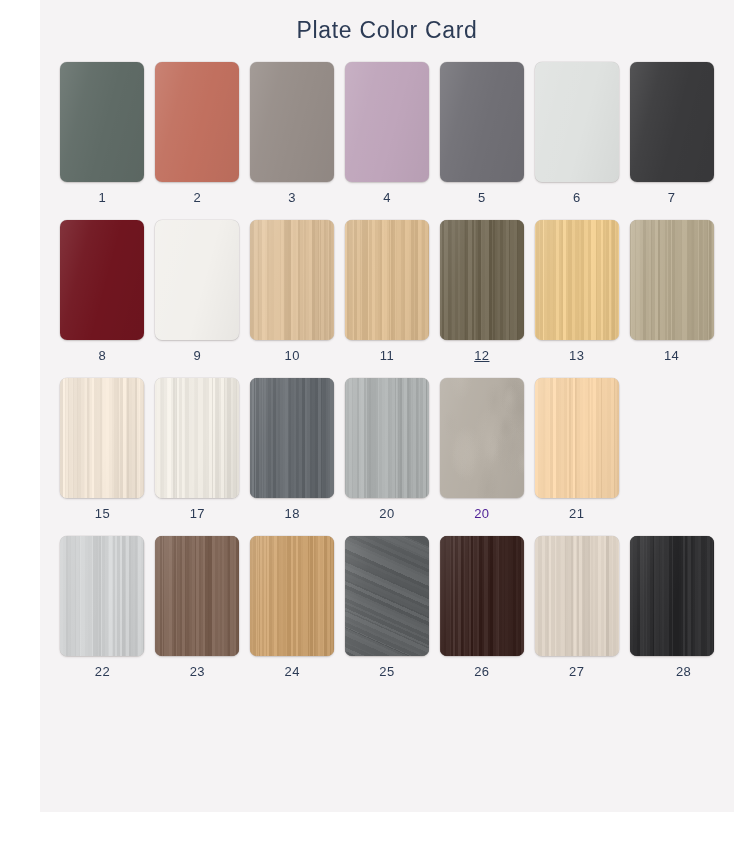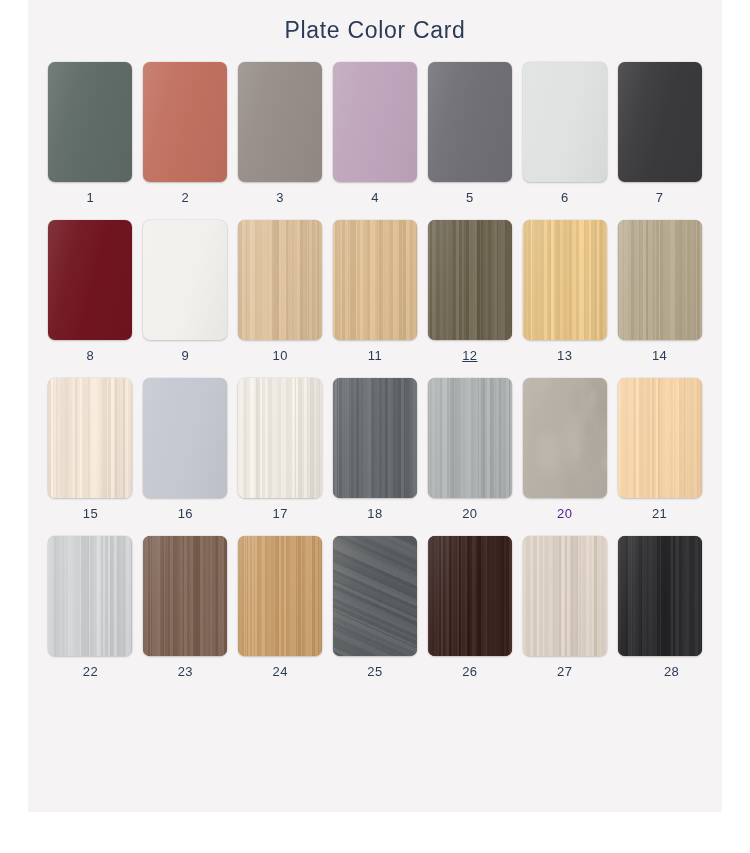--- a/index.html
+++ b/index.html
@@ -16,21 +16,21 @@
     position: relative;
     width: 750px;
     height: 853px;
     background: #ffffff;
     overflow: hidden;
   }
 
   
   #card {
     position: absolute;
-    left: 28px;
+    left: 40px;
     top: 0;
     width: 694px;
     height: 812px;
     background: #f5f3f4;
   }
 
   #title {
     width: 100%;
     text-align: center;
     padding-top: 17px;
@@ -198,26 +198,20 @@
         </div>
         <div class="row">
           <div class="cell">
             <div class="swatch">
               <div class="tex" style="background: linear-gradient(90deg, rgb(228, 216, 201) 0%, rgb(228, 216, 201) 3.73%, rgb(250, 238, 223) 3.73%, rgb(250, 238, 223) 5.67%, rgb(236, 224, 209) 5.67%, rgb(236, 224, 209) 6.74%, rgb(242, 230, 215) 6.74%, rgb(242, 230, 215) 9.04%, rgb(229, 217, 202) 9.04%, rgb(229, 217, 202) 10.43%, rgb(237, 225, 210) 10.43%, rgb(237, 225, 210) 14.21%, rgb(239, 227, 212) 14.21%, rgb(239, 227, 212) 15.43%, rgb(229, 217, 202) 15.43%, rgb(229, 217, 202) 16.98%, rgb(234, 222, 207) 16.98%, rgb(234, 222, 207) 20.04%, rgb(227, 215, 200) 20.04%, rgb(227, 215, 200) 21.66%, rgb(231, 219, 204) 21.66%, rgb(231, 219, 204) 25.24%, rgb(237, 225, 210) 25.24%, rgb(237, 225, 210) 28.68%, rgb(241, 229, 214) 28.68%, rgb(241, 229, 214) 29.91%, rgb(245, 233, 218) 29.91%, rgb(245, 233, 218) 31.7%, rgb(229, 217, 202) 31.7%, rgb(229, 217, 202) 34.35%, rgb(237, 225, 210) 34.35%, rgb(237, 225, 210) 35.54%, rgb(252, 240, 225) 35.54%, rgb(252, 240, 225) 36.28%, rgb(243, 231, 216) 36.28%, rgb(243, 231, 216) 38.11%, rgb(250, 238, 223) 38.11%, rgb(250, 238, 223) 40.74%, rgb(236, 224, 209) 40.74%, rgb(236, 224, 209) 42.28%, rgb(236, 224, 209) 42.28%, rgb(236, 224, 209) 44.39%, rgb(237, 225, 210) 44.39%, rgb(237, 225, 210) 47.67%, rgb(232, 220, 205) 47.67%, rgb(232, 220, 205) 49.6%, rgb(244, 232, 217) 49.6%, rgb(244, 232, 217) 50.83%, rgb(232, 220, 205) 50.83%, rgb(232, 220, 205) 51.71%, rgb(247, 235, 220) 51.71%, rgb(247, 235, 220) 54.75%, rgb(249, 237, 222) 54.75%, rgb(249, 237, 222) 58.47%, rgb(244, 232, 217) 58.47%, rgb(244, 232, 217) 61.82%, rgb(239, 227, 212) 61.82%, rgb(239, 227, 212) 64.43%, rgb(233, 221, 206) 64.43%, rgb(233, 221, 206) 68.34%, rgb(231, 219, 204) 68.34%, rgb(231, 219, 204) 69.99%, rgb(243, 231, 216) 69.99%, rgb(243, 231, 216) 71.76%, rgb(232, 220, 205) 71.76%, rgb(232, 220, 205) 74.69%, rgb(251, 239, 224) 74.69%, rgb(251, 239, 224) 78.38%, rgb(240, 228, 213) 78.38%, rgb(240, 228, 213) 80.03%, rgb(227, 215, 200) 80.03%, rgb(227, 215, 200) 81.96%, rgb(237, 225, 210) 81.96%, rgb(237, 225, 210) 85.76%, rgb(240, 228, 213) 85.76%, rgb(240, 228, 213) 89.15%, rgb(228, 216, 201) 89.15%, rgb(228, 216, 201) 91.18%, rgb(248, 236, 221) 91.18%, rgb(248, 236, 221) 94.3%, rgb(252, 240, 225) 94.3%, rgb(252, 240, 225) 95.63%, rgb(243, 231, 216) 95.63%, rgb(243, 231, 216) 96.59%, rgb(242, 230, 215) 96.59%, rgb(242, 230, 215) 99.39%, rgb(231, 219, 204) 99.39%, rgb(231, 219, 204) 100%) rgb(238, 226, 211);"></div>
             </div>
             <div class="label" style="color: rgb(44, 59, 85);">15</div>
           </div>
           <div class="cell">
             <div class="swatch">
-              <div class="tex" style="background: rgb(195, 200, 209);"></div>
-            </div>
-            <div class="label" style="color: rgb(44, 59, 85);">16</div>
-          </div>
-          <div class="cell">
-            <div class="swatch">
               <div class="tex" style="background: linear-gradient(90deg, rgb(240, 236, 228) 0%, rgb(240, 236, 228) 2.61%, rgb(243, 239, 231) 2.61%, rgb(243, 239, 231) 6.01%, rgb(233, 229, 221) 6.01%, rgb(233, 229, 221) 7.52%, rgb(228, 224, 216) 7.52%, rgb(228, 224, 216) 8.88%, rgb(230, 226, 218) 8.88%, rgb(230, 226, 218) 10.14%, rgb(236, 232, 224) 10.14%, rgb(236, 232, 224) 14.03%, rgb(246, 242, 234) 14.03%, rgb(246, 242, 234) 16%, rgb(248, 244, 236) 16%, rgb(248, 244, 236) 19.63%, rgb(239, 235, 227) 19.63%, rgb(239, 235, 227) 21.71%, rgb(222, 218, 210) 21.71%, rgb(222, 218, 210) 23.88%, rgb(229, 225, 217) 23.88%, rgb(229, 225, 217) 25.3%, rgb(224, 220, 212) 25.3%, rgb(224, 220, 212) 25.93%, rgb(245, 241, 233) 25.93%, rgb(245, 241, 233) 29.02%, rgb(232, 228, 220) 29.02%, rgb(232, 228, 220) 31.61%, rgb(227, 223, 215) 31.61%, rgb(227, 223, 215) 32.25%, rgb(244, 240, 232) 32.25%, rgb(244, 240, 232) 34.73%, rgb(241, 237, 229) 34.73%, rgb(241, 237, 229) 36.19%, rgb(229, 225, 217) 36.19%, rgb(229, 225, 217) 39.47%, rgb(229, 225, 217) 39.47%, rgb(229, 225, 217) 40.92%, rgb(238, 234, 226) 40.92%, rgb(238, 234, 226) 43.47%, rgb(239, 235, 227) 43.47%, rgb(239, 235, 227) 46.33%, rgb(234, 230, 222) 46.33%, rgb(234, 230, 222) 47.48%, rgb(232, 228, 220) 47.48%, rgb(232, 228, 220) 51.11%, rgb(241, 237, 229) 51.11%, rgb(241, 237, 229) 55.03%, rgb(241, 237, 229) 55.03%, rgb(241, 237, 229) 57.73%, rgb(231, 227, 219) 57.73%, rgb(231, 227, 219) 60.13%, rgb(242, 238, 230) 60.13%, rgb(242, 238, 230) 60.93%, rgb(233, 229, 221) 60.93%, rgb(233, 229, 221) 64.77%, rgb(245, 241, 233) 64.77%, rgb(245, 241, 233) 68.18%, rgb(226, 222, 214) 68.18%, rgb(226, 222, 214) 69.59%, rgb(246, 242, 234) 69.59%, rgb(246, 242, 234) 71.91%, rgb(229, 225, 217) 71.91%, rgb(229, 225, 217) 72.89%, rgb(227, 223, 215) 72.89%, rgb(227, 223, 215) 76.4%, rgb(235, 231, 223) 76.4%, rgb(235, 231, 223) 79.04%, rgb(246, 242, 234) 79.04%, rgb(246, 242, 234) 82.11%, rgb(227, 223, 215) 82.11%, rgb(227, 223, 215) 83.53%, rgb(236, 232, 224) 83.53%, rgb(236, 232, 224) 86.09%, rgb(224, 220, 212) 86.09%, rgb(224, 220, 212) 90.07%, rgb(236, 232, 224) 90.07%, rgb(236, 232, 224) 93.15%, rgb(230, 226, 218) 93.15%, rgb(230, 226, 218) 96.35%, rgb(225, 221, 213) 96.35%, rgb(225, 221, 213) 97.81%, rgb(236, 232, 224) 97.81%, rgb(236, 232, 224) 100%) rgb(234, 230, 222);"></div>
             </div>
             <div class="label" style="color: rgb(44, 59, 85);">17</div>
           </div>
           <div class="cell">
             <div class="swatch">
               <div class="tex" style="background: linear-gradient(90deg, rgb(100, 105, 110) 0%, rgb(100, 105, 110) 2.05%, rgb(108, 113, 118) 2.05%, rgb(108, 113, 118) 2.79%, rgb(113, 118, 123) 2.79%, rgb(113, 118, 123) 4.51%, rgb(89, 94, 99) 4.51%, rgb(89, 94, 99) 5.4%, rgb(111, 116, 121) 5.4%, rgb(111, 116, 121) 6.6%, rgb(91, 96, 101) 6.6%, rgb(91, 96, 101) 10.54%, rgb(104, 109, 114) 10.54%, rgb(104, 109, 114) 12.89%, rgb(100, 105, 110) 12.89%, rgb(100, 105, 110) 14.15%, rgb(110, 115, 120) 14.15%, rgb(110, 115, 120) 15.74%, rgb(101, 106, 111) 15.74%, rgb(101, 106, 111) 16.49%, rgb(108, 113, 118) 16.49%, rgb(108, 113, 118) 18.53%, rgb(99, 104, 109) 18.53%, rgb(99, 104, 109) 21.15%, rgb(89, 94, 99) 21.15%, rgb(89, 94, 99) 21.78%, rgb(93, 98, 103) 21.78%, rgb(93, 98, 103) 23.06%, rgb(94, 99, 104) 23.06%, rgb(94, 99, 104) 24.41%, rgb(103, 108, 113) 24.41%, rgb(103, 108, 113) 27.53%, rgb(90, 95, 100) 27.53%, rgb(90, 95, 100) 31.04%, rgb(103, 108, 113) 31.04%, rgb(103, 108, 113) 33.34%, rgb(99, 104, 109) 33.34%, rgb(99, 104, 109) 35.91%, rgb(106, 111, 116) 35.91%, rgb(106, 111, 116) 38.97%, rgb(109, 114, 119) 38.97%, rgb(109, 114, 119) 42.21%, rgb(113, 118, 123) 42.21%, rgb(113, 118, 123) 45.69%, rgb(100, 105, 110) 45.69%, rgb(100, 105, 110) 46.76%, rgb(94, 99, 104) 46.76%, rgb(94, 99, 104) 48.63%, rgb(100, 105, 110) 48.63%, rgb(100, 105, 110) 52.24%, rgb(104, 109, 114) 52.24%, rgb(104, 109, 114) 54.32%, rgb(94, 99, 104) 54.32%, rgb(94, 99, 104) 57.05%, rgb(96, 101, 106) 57.05%, rgb(96, 101, 106) 57.74%, rgb(103, 108, 113) 57.74%, rgb(103, 108, 113) 61.55%, rgb(90, 95, 100) 61.55%, rgb(90, 95, 100) 65.12%, rgb(109, 114, 119) 65.12%, rgb(109, 114, 119) 67.77%, rgb(104, 109, 114) 67.77%, rgb(104, 109, 114) 71.76%, rgb(92, 97, 102) 71.76%, rgb(92, 97, 102) 73.86%, rgb(95, 100, 105) 73.86%, rgb(95, 100, 105) 77.68%, rgb(90, 95, 100) 77.68%, rgb(90, 95, 100) 81.45%, rgb(108, 113, 118) 81.45%, rgb(108, 113, 118) 84.32%, rgb(90, 95, 100) 84.32%, rgb(90, 95, 100) 86.26%, rgb(97, 102, 107) 86.26%, rgb(97, 102, 107) 87.12%, rgb(95, 100, 105) 87.12%, rgb(95, 100, 105) 90.74%, rgb(102, 107, 112) 90.74%, rgb(102, 107, 112) 92.27%, rgb(106, 111, 116) 92.27%, rgb(106, 111, 116) 95.49%, rgb(114, 119, 124) 95.49%, rgb(114, 119, 124) 97.55%, rgb(114, 119, 124) 97.55%, rgb(114, 119, 124) 100%) rgb(100, 105, 110);"></div>
             </div>
             <div class="label" style="color: rgb(44, 59, 85);">18</div>
           </div>

